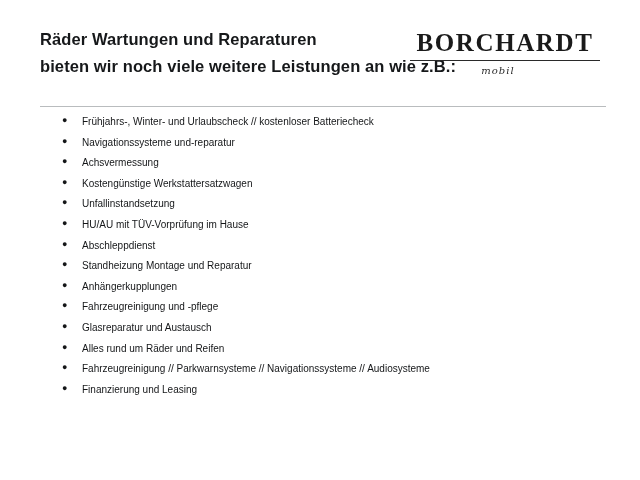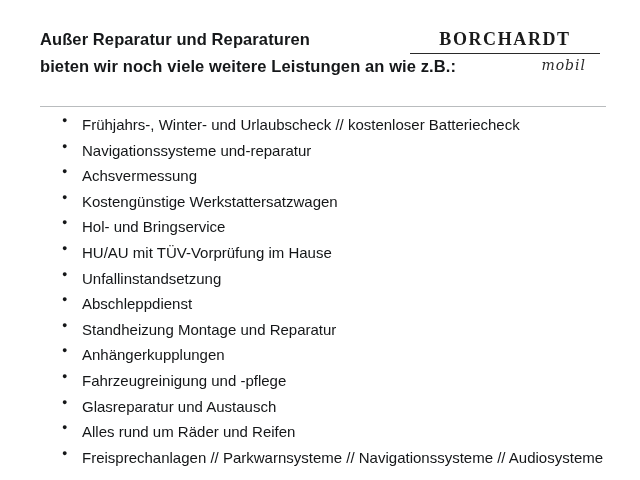--- a/index.html
+++ b/index.html
@@ -50,56 +50,56 @@
 
   .brand {
     position: absolute;
     right: 6px;
     top: 4px;
     width: 190px;
     text-align: center;
   }
   .brand-word {
     font-family: "Liberation Serif", serif;
-    font-size: 18px;
+    font-size: 25px;
     font-weight: bold;
     letter-spacing: 1.6px;
     color: #1a1a1a;
     line-height: 1;
   }
   .brand-rule {
     margin: 5px 0 4px 0;
     height: 1px;
     background: #2a2a2a;
   }
   .brand-sub {
     font-family: "DejaVu Serif", serif;
     font-style: italic;
-    font-size: 14px;
+    font-size: 10px;
     letter-spacing: 1px;
     color: #2a2a2a;
-    text-align: right;
+    text-align: center;
     padding-right: 14px;
     line-height: 1.1;
   }
 
   .divider {
     margin: 14px 0 10px 0;
     height: 1px;
     background: #b9bcbe;
   }
 
   ul.services {
     list-style: none;
     margin: 0;
     padding: 0 0 0 22px;
   }
   ul.services li {
     position: relative;
-    font-size: 15px;
+    font-size: 10px;
     line-height: 1.0;
     padding: 0 0 0 20px;
     margin: 0 0 10.6px 0;
     color: #141618;
     white-space: nowrap;
   }
   ul.services li::before {
     content: "\25CF";
     position: absolute;
     left: 0;
@@ -110,47 +110,46 @@
 </style>
 </head>
 <body>
 
 <div class="frame-top"></div>
 
 <div class="page">
 
   <div class="header">
     <div class="headline">
-      <div class="headline-line">Außer Reparatur und Reparaturen</div>
+      <div class="headline-line">Räder Wartungen und Reparaturen</div>
       <div class="headline-line">bieten wir noch viele weitere Leistungen an wie z.B.:</div>
     </div>
 
     <div class="brand">
       <div class="brand-word">BORCHARDT</div>
       <div class="brand-rule"></div>
       <div class="brand-sub">mobil</div>
     </div>
   </div>
 
   <div class="divider"></div>
 
   <ul class="services">
     <li>Frühjahrs-, Winter- und Urlaubscheck // kostenloser Batteriecheck</li>
     <li>Navigationssysteme und-reparatur</li>
     <li>Achsvermessung</li>
     <li>Kostengünstige Werkstattersatzwagen</li>
-    <li>Hol- und Bringservice</li>
+    <li>Unfallinstandsetzung</li>
     <li>HU/AU mit TÜV-Vorprüfung im Hause</li>
-    <li>Unfallinstandsetzung</li>
     <li>Abschleppdienst</li>
     <li>Standheizung Montage und Reparatur</li>
     <li>Anhängerkupplungen</li>
     <li>Fahrzeugreinigung und -pflege</li>
     <li>Glasreparatur und Austausch</li>
     <li>Alles rund um Räder und Reifen</li>
-    <li>Freisprechanlagen // Parkwarnsysteme // Navigationssysteme // Audiosysteme</li>
+    <li>Fahrzeugreinigung // Parkwarnsysteme // Navigationssysteme // Audiosysteme</li>
     <li>Finanzierung und Leasing</li>
 
   </ul>
 
 </div>
 
 <div class="frame-bottom"></div>
 
 </body></html>

